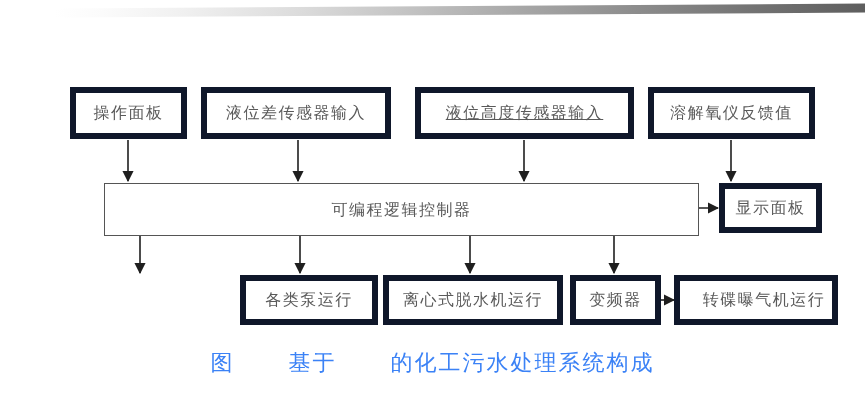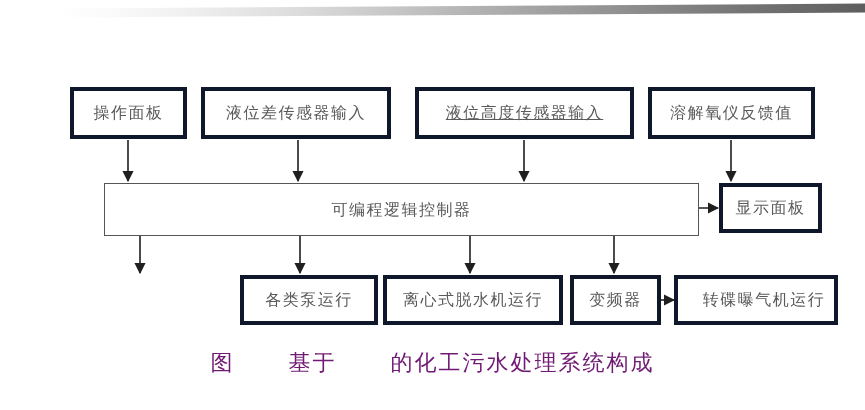--- a/index.html
+++ b/index.html
@@ -35,21 +35,21 @@
                 #8c8c8c 72%,
                 #737373 86%,
                 #5e5e5e 100%);
     transform: skewY(-0.35deg);
   }
 
   
   .box {
     position: absolute;
     box-sizing: border-box;
-    border: 4px solid #0f172a;
+    border: 6px solid #0f172a;
     background: #ffffff;
     display: flex;
     align-items: center;
     justify-content: center;
     color: #5a5a5a;
     font-size: 16px;
     letter-spacing: 1.5px;
     line-height: 1;
     white-space: nowrap;
     text-rendering: geometricPrecision;
@@ -66,21 +66,21 @@
     pointer-events: none;
   }
 
   
   #caption {
     position: absolute;
     left: 0;
     top: 348px;
     width: 865px;
     text-align: center;
-    color: #701a75;
+    color: #3b82f6;
     font-size: 22px;
     letter-spacing: 2px;
     white-space: pre;
   }
 </style>
 </head>
 <body>
 
 <div id="page">
 

